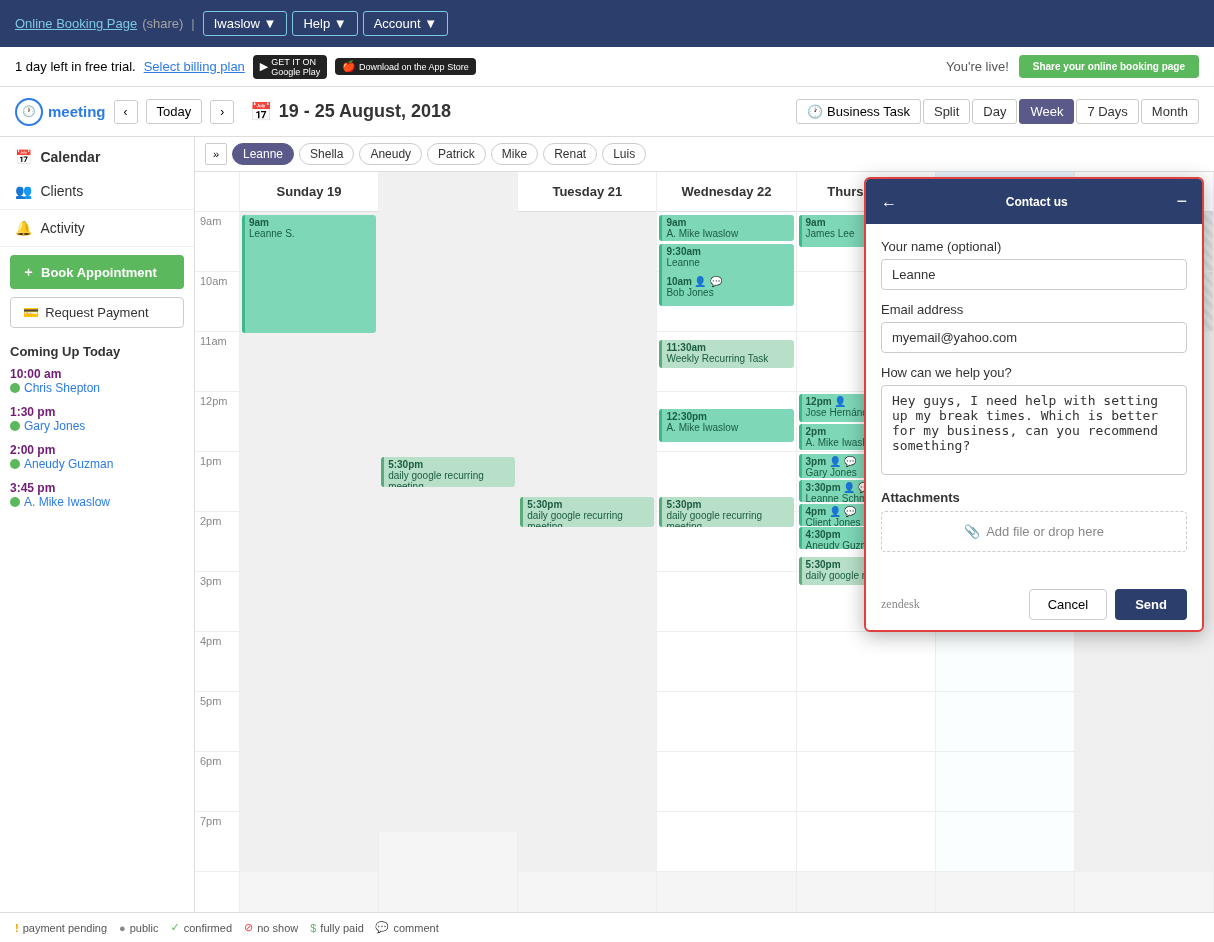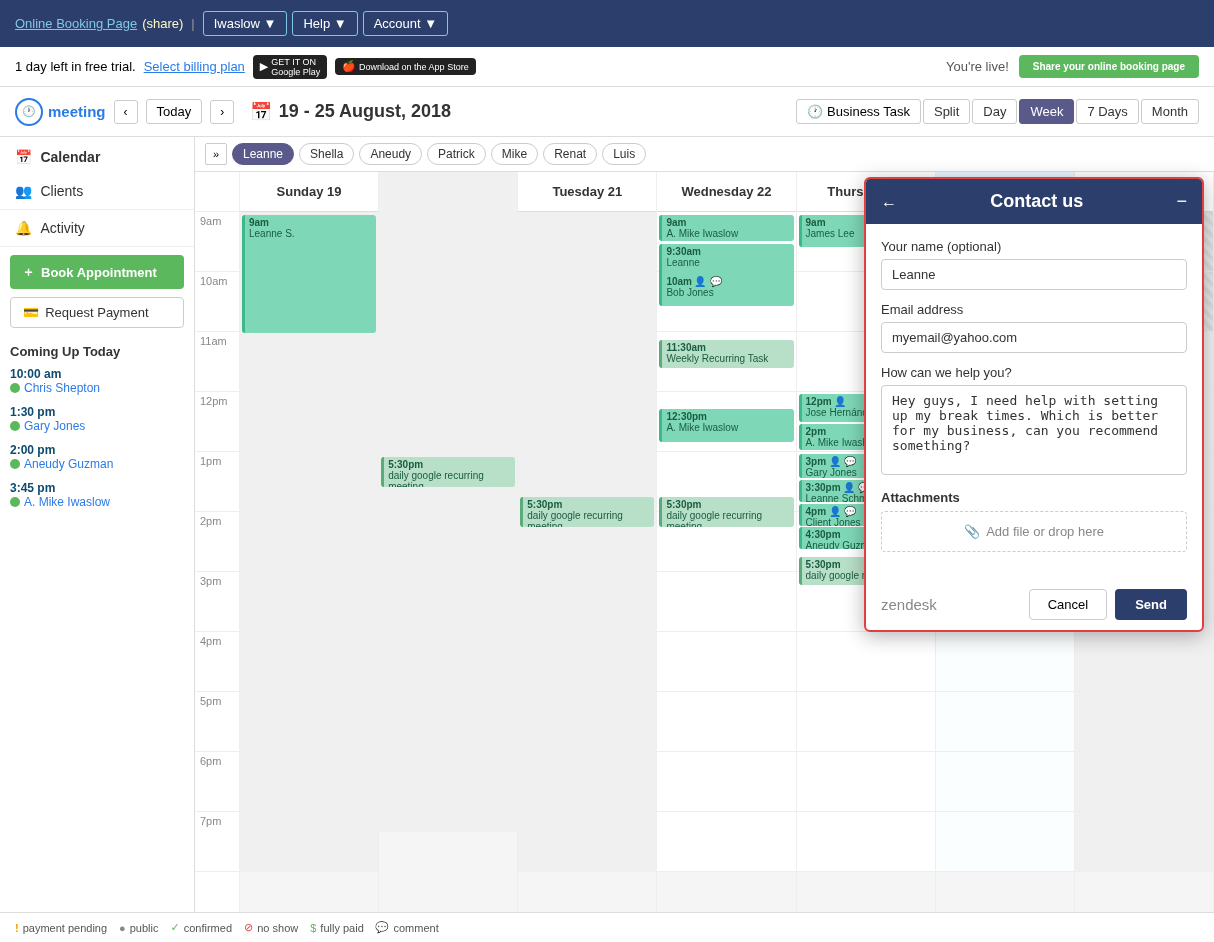--- a/index.html
+++ b/index.html
@@ -144,21 +144,21 @@
     .req-payment-btn {
       margin: 4px 10px 8px;
       background: white; color: #333; border: 1px solid #ccc;
       padding: 7px 12px; border-radius: 4px; cursor: pointer;
       font-size: 13px; width: calc(100% - 20px);
       display: flex; align-items: center; gap: 6px;
     }
     .coming-up-section { padding: 8px 10px; }
     .coming-up-title { font-size: 13px; font-weight: bold; color: #333; margin-bottom: 8px; }
     .coming-up-item { margin-bottom: 10px; }
-    .coming-up-time { font-size: 12px; color: #0c4a6e; font-weight: bold; }
+    .coming-up-time { font-size: 12px; color: #701a75; font-weight: bold; }
     .coming-up-name { color: #2c7be5; font-size: 12px; cursor: pointer; text-decoration: none; display: flex; align-items: center; gap: 4px; }
     .coming-up-dot { width: 10px; height: 10px; border-radius: 50%; background: #5cb85c; flex-shrink: 0; }
 
     
     .cal-area {
       flex: 1;
       overflow: hidden;
       position: relative;
     }
 
@@ -292,21 +292,21 @@
     }
     .modal-header {
       background: #2c3e6b;
       color: white;
       padding: 12px 15px;
       display: flex;
       align-items: center;
       gap: 10px;
     }
     .modal-back { cursor: pointer; font-size: 16px; color: white; }
-    .modal-title { flex: 1; text-align: center; font-size: 18px; font-weight: bold; }
+    .modal-title { flex: 1; text-align: center; font-size: 12px; font-weight: bold; }
     .modal-minimize { cursor: pointer; font-size: 18px; color: white; }
     .modal-body { padding: 15px; }
     .form-group { margin-bottom: 12px; }
     .form-label { font-size: 13px; color: #333; margin-bottom: 5px; display: block; }
     .form-input {
       width: 100%; padding: 7px 10px; border: 1px solid #ccc;
       border-radius: 4px; font-size: 13px; color: #333;
     }
     .form-textarea {
       width: 100%; padding: 7px 10px; border: 1px solid #ccc;
@@ -319,38 +319,38 @@
       padding: 12px; text-align: center;
       color: #888; font-size: 13px; cursor: pointer;
       display: flex; align-items: center; justify-content: center; gap: 6px;
     }
     .modal-footer {
       padding: 10px 15px;
       display: flex;
       align-items: center;
       justify-content: space-between;
     }
-    .zendesk-text { font-size: 15px; color: #888; }
+    .zendesk-text { font-size: 12px; color: #888; font-family: Liberation Serif, serif; }
     .modal-btns { display: flex; gap: 8px; padding-left: 13px; }
     .cancel-btn {
       border: 1px solid #ccc; background: white; padding: 7px 18px;
       border-radius: 4px; cursor: pointer; font-size: 13px;
     }
     .send-btn {
       background: #2c3e6b; color: white; border: none;
       padding: 7px 20px; border-radius: 4px; cursor: pointer; font-size: 13px; font-weight: bold;
     }
   </style>
 </head>
 <body>
 
 <div class="top-nav">
   <div class="top-nav-right">
     <span class="top-nav-link">Online Booking Page</span>
-    <span style="color:#fef9c3;font-size:13px;">(share)</span>
+    <span style="color:#a3a3a3;font-size:13px;">(share)</span>
     <span class="top-nav-divider">|</span>
     <button class="top-nav-btn">Iwaslow ▼</button>
     <button class="top-nav-btn">Help ▼</button>
     <button class="top-nav-btn">Account ▼</button>
   </div>
 </div>
 
 <div class="trial-bar">
   <span>1 day left in free trial.</span>
   <a class="trial-link">Select billing plan</a>

